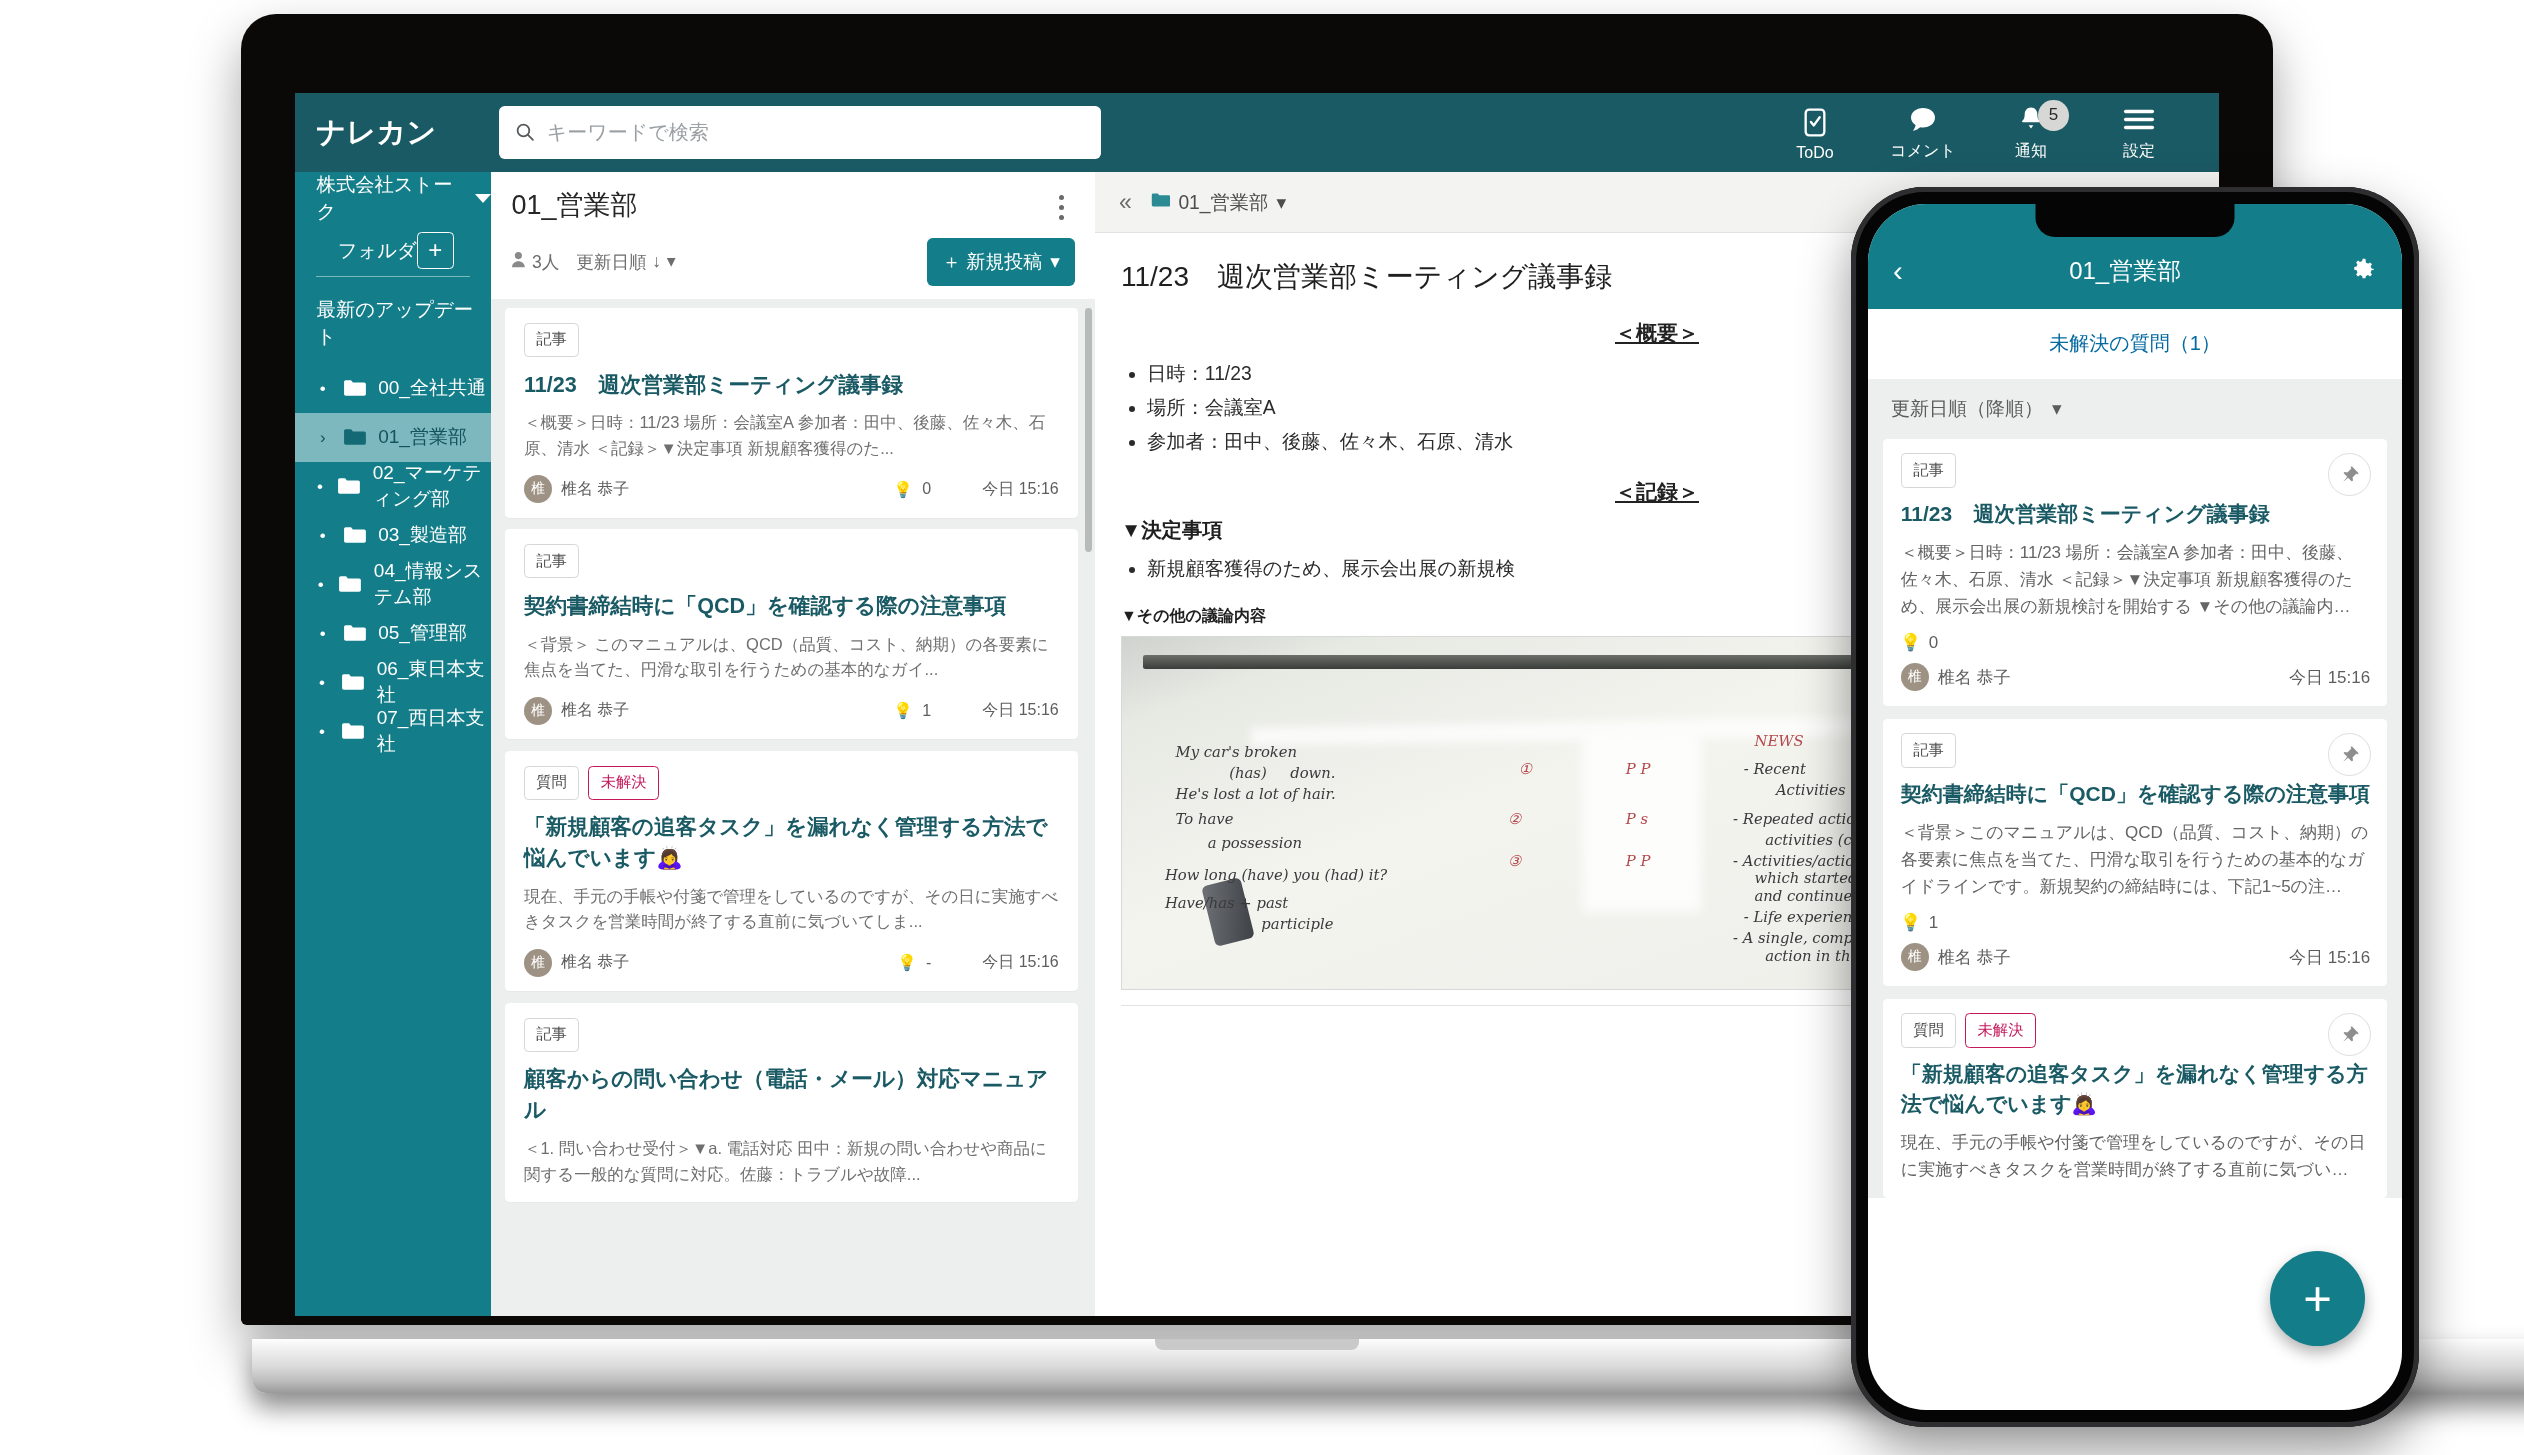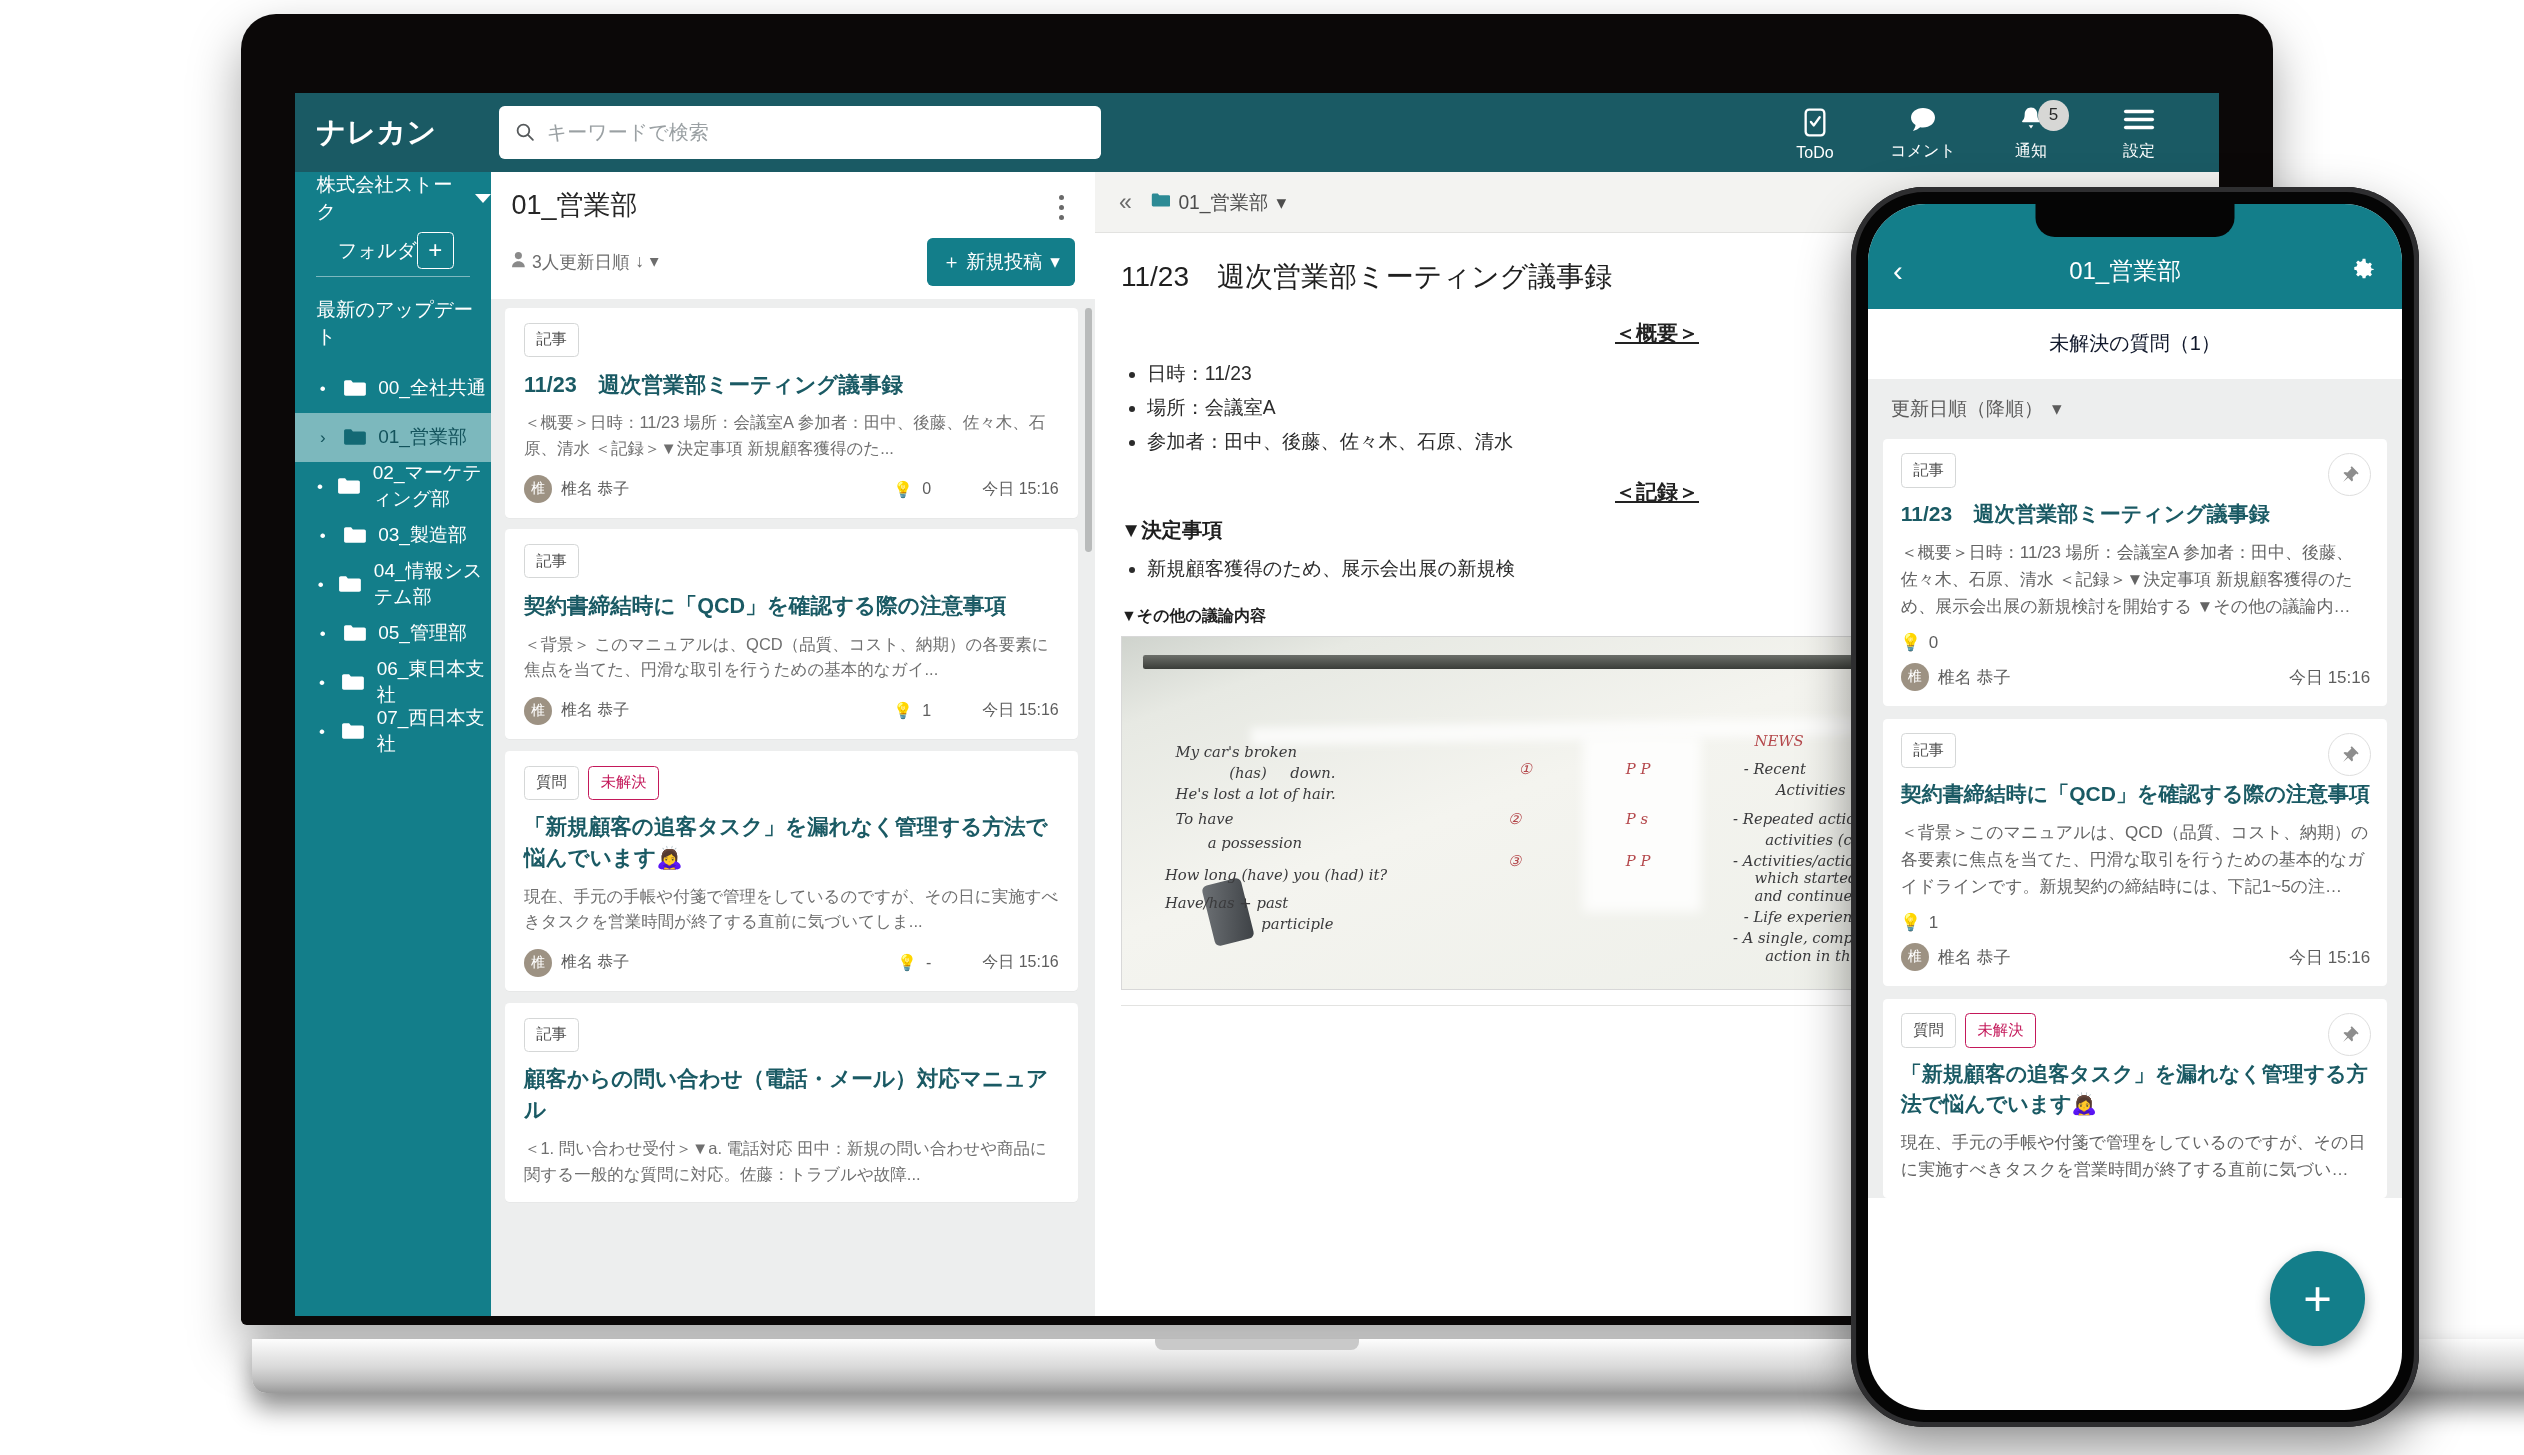--- a/index.html
+++ b/index.html
@@ -56,21 +56,21 @@
   .fitem.active .folder-ico svg path{fill:#136974;}
   .folder-ico{display:flex;align-items:center;}
 
   
   .listpane{width:604px;flex:0 0 604px;background:#edeeee;display:flex;flex-direction:column;min-height:0;}
   .lp-head{background:#fff;padding:14.8px 20.4px 12.5px 20.4px;}
   .lp-title-row{display:flex;align-items:flex-start;}
   .lp-title{font-size:27px;color:#262626;font-weight:400;flex:1;}
   .kebab{width:26px;display:flex;flex-direction:column;align-items:center;gap:5.1px;padding-top:8px;cursor:pointer;}
   .kebab i{width:5.1px;height:5.1px;border-radius:50%;background:#6a6a6a;display:block;}
-  .lp-meta-row{display:flex;align-items:center;margin-top:14.8px;}
+  .lp-meta-row{display:flex;align-items:center;margin-top:14.8px;gap:17px;}
   .lp-meta{display:flex;align-items:center;gap:5.7px;font-size:17.6px;color:#6d6d6d;}
   .newbtn{margin-left:auto;background:#137e8a;color:#fff;font-size:19px;border-radius:5.7px;
       padding:11.4px 14.8px;display:flex;align-items:center;gap:8px;cursor:pointer;}
   .lp-scroll{flex:1 1 auto;overflow:hidden;padding:9px 17px 0 13.6px;position:relative;}
   .card{background:#fff;border-radius:4.5px;padding:14.8px 19.3px 14.8px 19.3px;margin-bottom:11.4px;box-shadow:0 0.6px 0 rgba(0,0,0,.05);}
   .tagrow{display:flex;gap:9px;}
   .tag{border:1.1px solid #d5d7d7;border-radius:4.5px;color:#4e4e4e;font-size:15.3px;padding:5.7px 11.4px;background:#fff;}
   .tag.unres{border-color:#c4185a;color:#c4185a;}
   .card-title{margin-top:12.5px;color:#1a5a64;font-size:21.6px;font-weight:700;line-height:1.42;}
   .card-exc{margin-top:10.2px;color:#6f6f6f;font-size:16.5px;line-height:1.55;}
@@ -111,21 +111,21 @@
   .phone-body{position:absolute;inset:0;background:#050505;border-radius:73px;
       box-shadow:0 23px 51px rgba(0,0,0,.42), inset 0 0 0 5.1px #2e2e30;}
   .phone-screen{position:absolute;left:17px;top:17px;right:17px;bottom:17px;border-radius:58px;overflow:hidden;background:#fff;}
   .notch{position:absolute;left:50%;transform:translateX(-50%);top:0;width:199px;height:33px;background:#050505;
       border-radius:0 0 19.3px 19.3px;z-index:5;}
   .ph-top{height:29.5px;background:#137e8a;}
   .ph-nav{height:75px;background:#137e8a;display:flex;align-items:center;padding:0 25px;color:#fff;}
   .ph-back{font-size:29.5px;line-height:1;cursor:pointer;}
   .ph-title{flex:1;text-align:center;font-size:24px;}
   .ph-tabs{height:70px;background:#fff;display:flex;}
-  .ph-tab{flex:1;display:flex;align-items:center;justify-content:center;font-size:20px;color:#0f172a;position:relative;cursor:pointer;}
+  .ph-tab{flex:1;display:flex;align-items:center;justify-content:center;font-size:20px;color:#0369a1;position:relative;cursor:pointer;}
   .ph-tab.active{color:#13747f;}
   .ph-tab.active::after{content:"";position:absolute;left:0;right:0;bottom:0;height:5.1px;background:#13747f;}
   .ph-sort{height:60px;background:#edeeee;display:flex;align-items:center;padding-left:23px;font-size:19px;color:#5c5c5c;gap:9px;}
   .ph-list{background:#edeeee;padding:0 14.8px;}
   .ph-card{background:#fff;border-radius:4.5px;padding:14.8px 17px 14.8px 18px;margin-bottom:12.5px;position:relative;}
   .pin{position:absolute;right:16px;top:14.8px;width:41px;height:41px;border-radius:50%;border:1.1px solid #dedede;
       background:#fff;display:flex;align-items:center;justify-content:center;cursor:pointer;}
   .ph-title2{margin-top:11.4px;color:#1a5a64;font-size:21px;font-weight:700;line-height:1.42;}
   .ph-exc{margin-top:10.2px;color:#646464;font-size:17px;line-height:1.6;}
   .ph-likes{margin-top:11.4px;font-size:17px;color:#5e5e5e;display:flex;align-items:center;gap:6.8px;}

